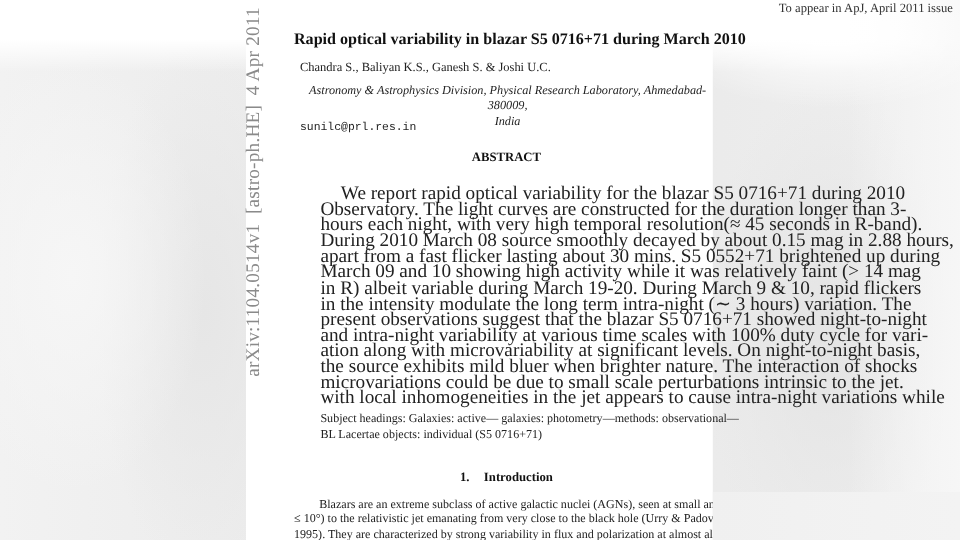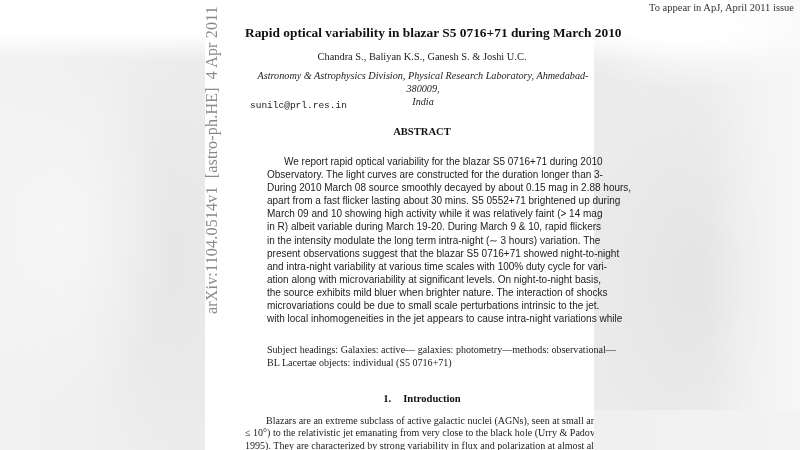--- a/index.html
+++ b/index.html
@@ -72,21 +72,21 @@
     font-weight: bold;
     font-size: 13.4px;
     color: #111;
     white-space: nowrap;
   }
   .authors {
     position: absolute;
     left: 250px;
     top: 51px;
     width: 344px;
-    text-align: center;
+    text-align: left;
     font-family: "Liberation Serif", serif;
     font-size: 10.4px;
     color: #222;
   }
   .affil {
     position: absolute;
     left: 252px;
     top: 69px;
     width: 342px;
     text-align: center;
@@ -115,22 +115,22 @@
     font-family: "Liberation Serif", serif;
     font-weight: bold;
     font-size: 10.6px;
     color: #111;
   }
   .abstract-body {
     position: absolute;
     left: 267px;
     top: 155px;
     width: 318px;
-    font-family: Liberation Sans, sans-serif;
-    font-size: 10px;
+    font-family: Liberation Serif, serif;
+    font-size: 16px;
     line-height: 13.1px;
     color: #222;
   }
   .abstract-body .ln { display: block; white-space: nowrap; text-align: justify; text-align-last: justify; }
   .abstract-body .ln.last { text-align-last: left; }
   .abstract-body .ln.indent { padding-left: 17px; }
   .subject {
     position: absolute;
     left: 267px;
     top: 343px;
@@ -199,20 +199,21 @@
   <div>India</div>
 </div>
 
 <div class="email">sunilc@prl.res.in</div>
 
 <div class="abstract-h">ABSTRACT</div>
 
 <div class="abstract-body">
   <span class="ln indent">We report rapid optical variability for the blazar S5 0716+71 during 2010</span>
   <span class="ln">Observatory.  The light curves are constructed for the duration longer than 3-</span>
+  <span class="ln">hours each night, with very high temporal resolution(≈ 45 seconds in R-band).</span>
   <span class="ln">During 2010 March 08 source smoothly decayed by about 0.15 mag in 2.88 hours,</span>
   <span class="ln">apart from a fast flicker lasting about 30 mins.  S5 0552+71 brightened up during</span>
   <span class="ln">March 09 and 10 showing high activity while it was relatively faint (&gt; 14 mag</span>
   <span class="ln">in R) albeit variable during March 19-20.  During March 9 &amp; 10, rapid flickers</span>
   <span class="ln">in the intensity modulate the long term intra-night (∼ 3 hours) variation.  The</span>
   <span class="ln">present observations suggest that the blazar S5 0716+71 showed night-to-night</span>
   <span class="ln">and intra-night variability at various time scales with 100% duty cycle for vari-</span>
   <span class="ln">ation along with microvariability at significant levels.  On night-to-night basis,</span>
   <span class="ln">the source exhibits mild bluer when brighter nature.  The interaction of shocks</span>
   <span class="ln last">microvariations could be due to small scale perturbations intrinsic to the jet.</span>

